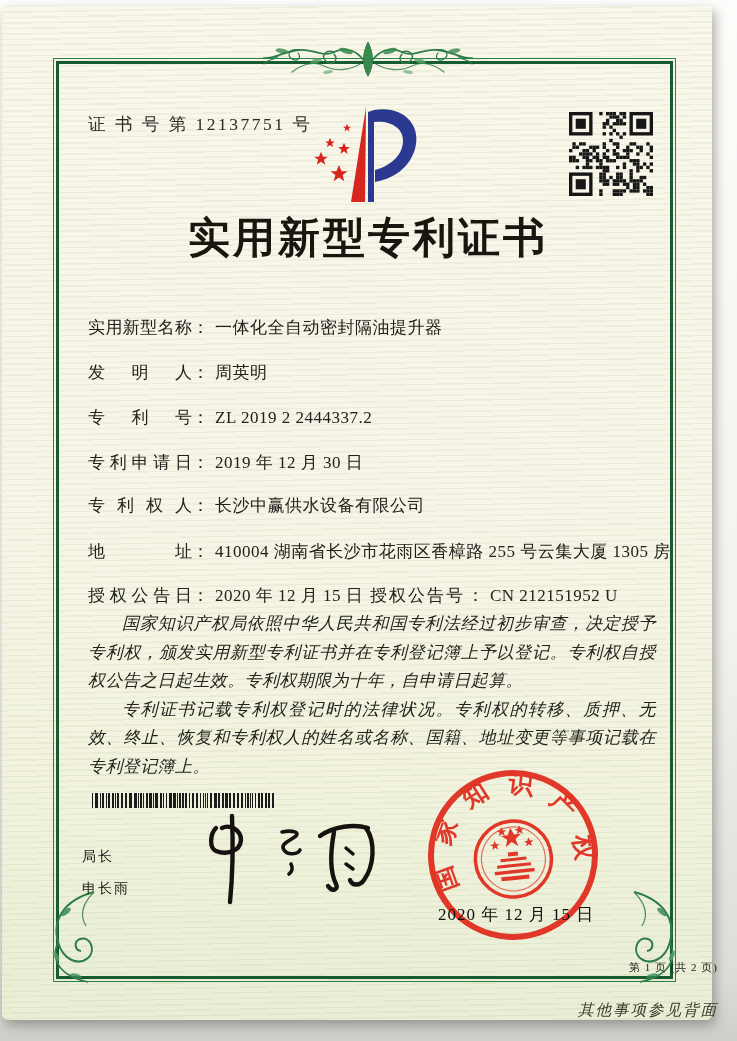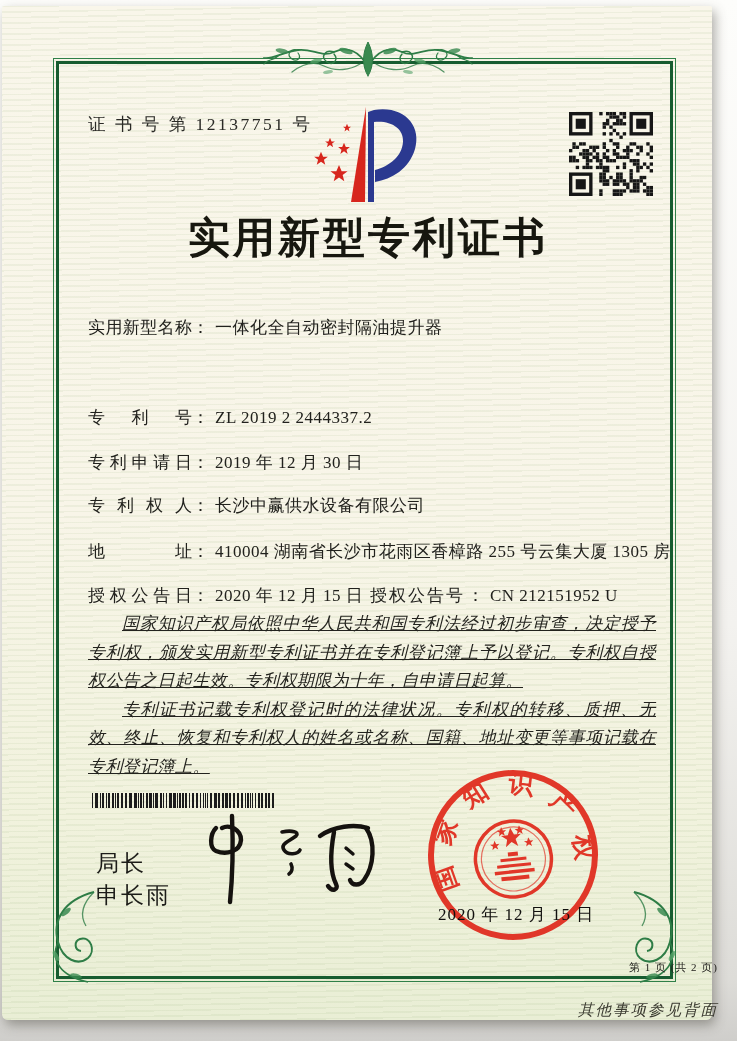--- a/index.html
+++ b/index.html
@@ -24,22 +24,22 @@
            font-size:42px; font-weight:bold; letter-spacing:3px; color:#17170f; }
   .field-row { left:86px; width:566px; font-size:17px; color:#21211d; white-space:nowrap; }
   .flabel { display:inline-block; width:104px; text-align:justify; text-align-last:justify;
             text-justify:inter-character; vertical-align:bottom; }
   .colon { display:inline-block; margin-right:6px; }
   .fvalue { letter-spacing:.5px; }
   .grant-part { position:absolute; left:282px; top:0; white-space:nowrap; }
   .grant-part .flabel2 { letter-spacing:2px; margin-right:2px; }
   .body-text { left:86px; top:604px; width:568px; font-size:17px; line-height:28.5px;
                color:#23231e; font-style:italic; letter-spacing:.4px; }
-  .body-text p { text-indent:2em; text-align:justify;text-decoration:underline; }
-  .signer { left:94px; font-size:23px; color:#1c1c18; letter-spacing:2px;font-family:Liberation Mono, monospace; }
+  .body-text p { text-indent:2em; text-align:justify; }
+  .signer { left:80px; font-size:14px; color:#1c1c18; letter-spacing:2px;font-family:Liberation Mono, monospace; }
   .seal-date { left:436px; top:897px; font-size:17px; color:#11100e; letter-spacing:1px; z-index:5; }
   .page-note { left:16px; top:954px; width:700px; text-align:right; font-size:11px;
                color:#23231e; letter-spacing:1px; }
   .back-note { left:16px; top:994px; width:700px; text-align:right; font-size:15.5px;
                color:#3a3a30; font-style:italic; letter-spacing:2px; }
   svg { display:block; overflow:visible; }
   .z3 { z-index:3; }
 </style>
 </head>
 <body>
@@ -295,20 +295,23 @@
         <rect x="0" y="60.48" width="23.52" height="23.52" fill="#161616"></rect>
         <rect x="3.36" y="63.839999999999996" width="16.8" height="16.8" fill="#f8f5e8"></rect>
         <rect x="6.72" y="67.2" width="10.08" height="10.08" fill="#161616"></rect>
       </svg>
 
     <div class="abs field-row" style="top:310px">
       <span class="flabel">实用新型名称</span><span class="colon">：</span><span class="fvalue">一体化全自动密封隔油提升器</span>
     </div>
 
     <div class="abs title">实用新型专利证书</div>
+    <div class="abs field-row" style="top:355px">
+      <span class="flabel">发明人</span><span class="colon">：</span><span class="fvalue">周英明</span>
+    </div>
     <div class="abs field-row" style="top:400px">
       <span class="flabel">专利号</span><span class="colon">：</span><span class="fvalue">ZL 2019 2 2444337.2</span>
     </div>
     <div class="abs field-row" style="top:445px">
       <span class="flabel">专利申请日</span><span class="colon">：</span><span class="fvalue">2019 年 12 月 30 日</span>
     </div>
     <div class="abs field-row" style="top:488px">
       <span class="flabel">专利权人</span><span class="colon">：</span><span class="fvalue">长沙中赢供水设备有限公司</span>
     </div>
     <div class="abs field-row" style="top:534px">

